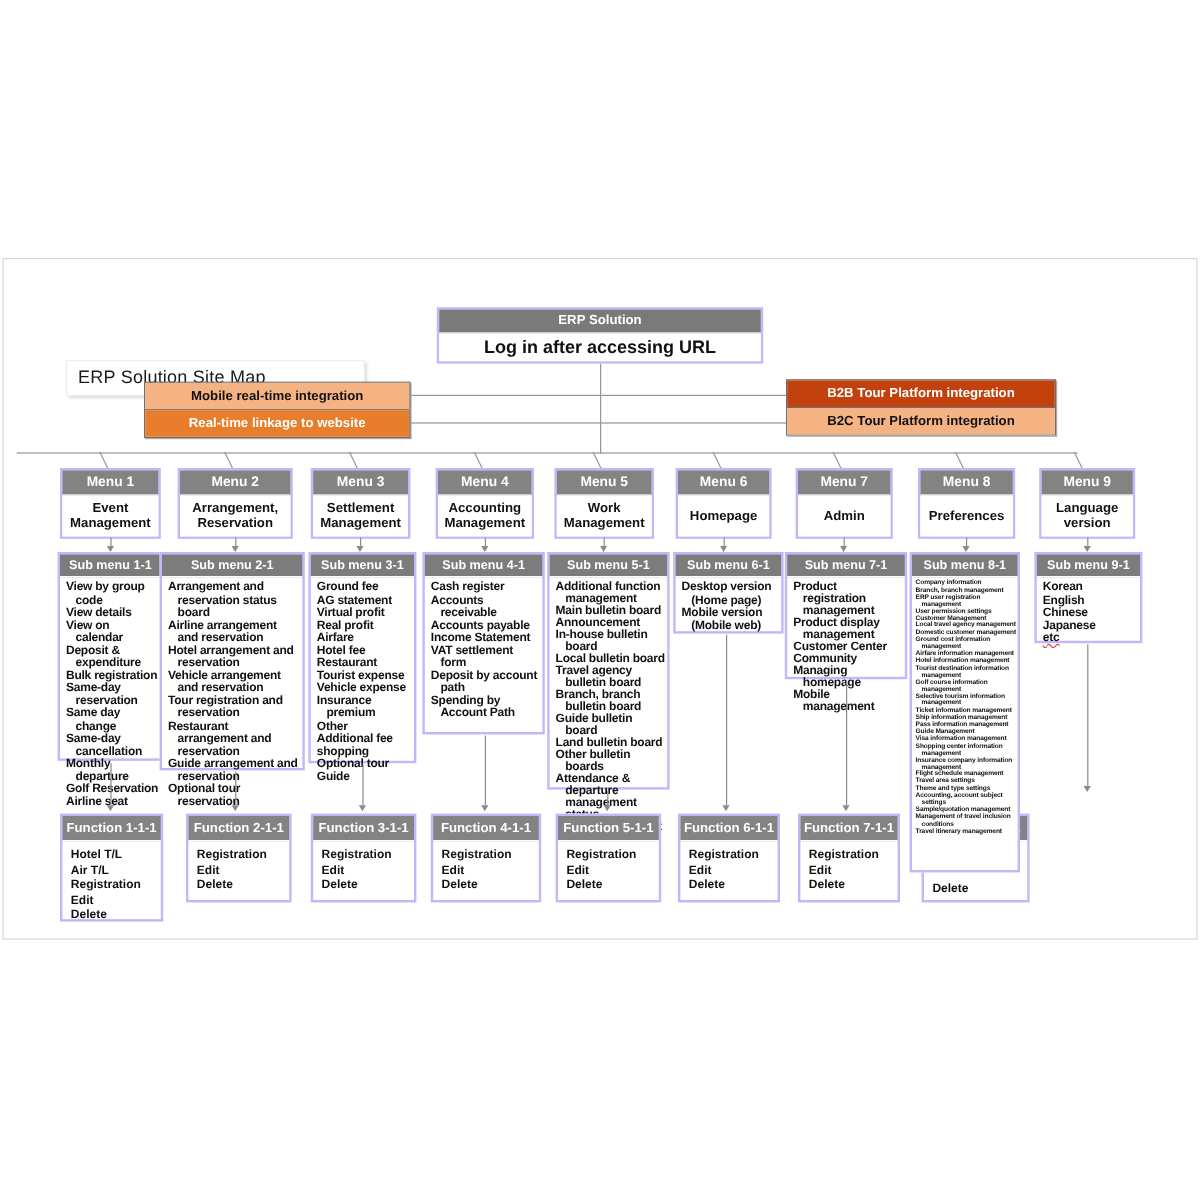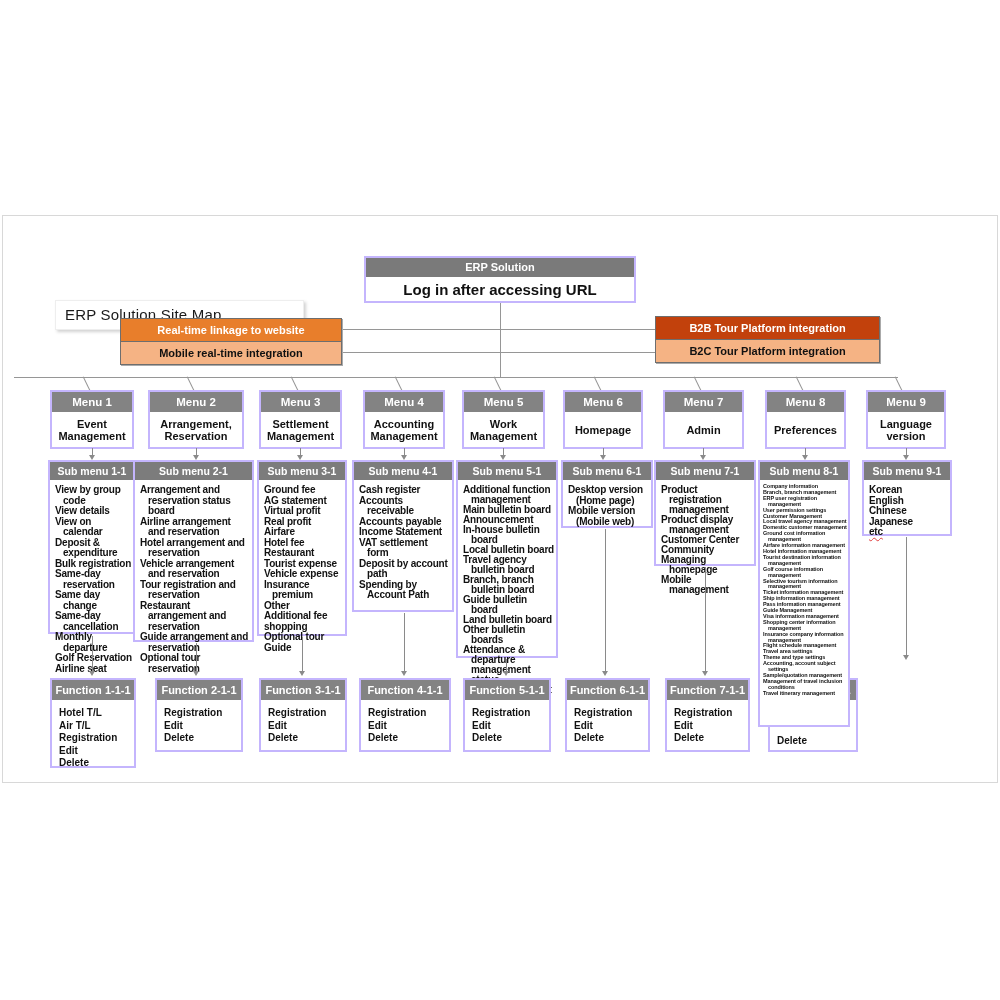--- a/index.html
+++ b/index.html
@@ -50,22 +50,22 @@
   <div class="hline" style="left:342px;top:329px;width:316px;height:1px;"></div>
   <div class="hline" style="left:342px;top:352px;width:316px;height:1px;"></div>
   <div class="hline" style="left:14px;top:377px;width:884px;height:1px;"></div>
 
   <div class="node" style="left:364px;top:256px;width:272px;">
     <div class="head" style="background:#7a7a7a;">ERP Solution</div>
     <div class="rootbody">Log in after accessing URL</div>
   </div>
 
   <div class="orange" style="left:120px;top:318px;width:222px;">
+    <div class="row light" style="background:#F5B384;">Mobile real-time integration</div>
     <div class="row dark" style="background:#E87E2B;">Real-time linkage to website</div>
-    <div class="row light" style="background:#F5B384;">Mobile real-time integration</div>
   </div>
   <div class="orange" style="left:655px;top:316px;width:225px;">
     <div class="row dark" style="background:#c2410c;">B2B Tour Platform integration</div>
     <div class="row light" style="background:#F5B384;">B2C Tour Platform integration</div>
   </div>
 
   <div class="tick" style="left:86px;top:376px;"></div>
   <div class="tick" style="left:190px;top:376px;"></div>
   <div class="tick" style="left:294px;top:376px;"></div>
   <div class="tick" style="left:398px;top:376px;"></div>

